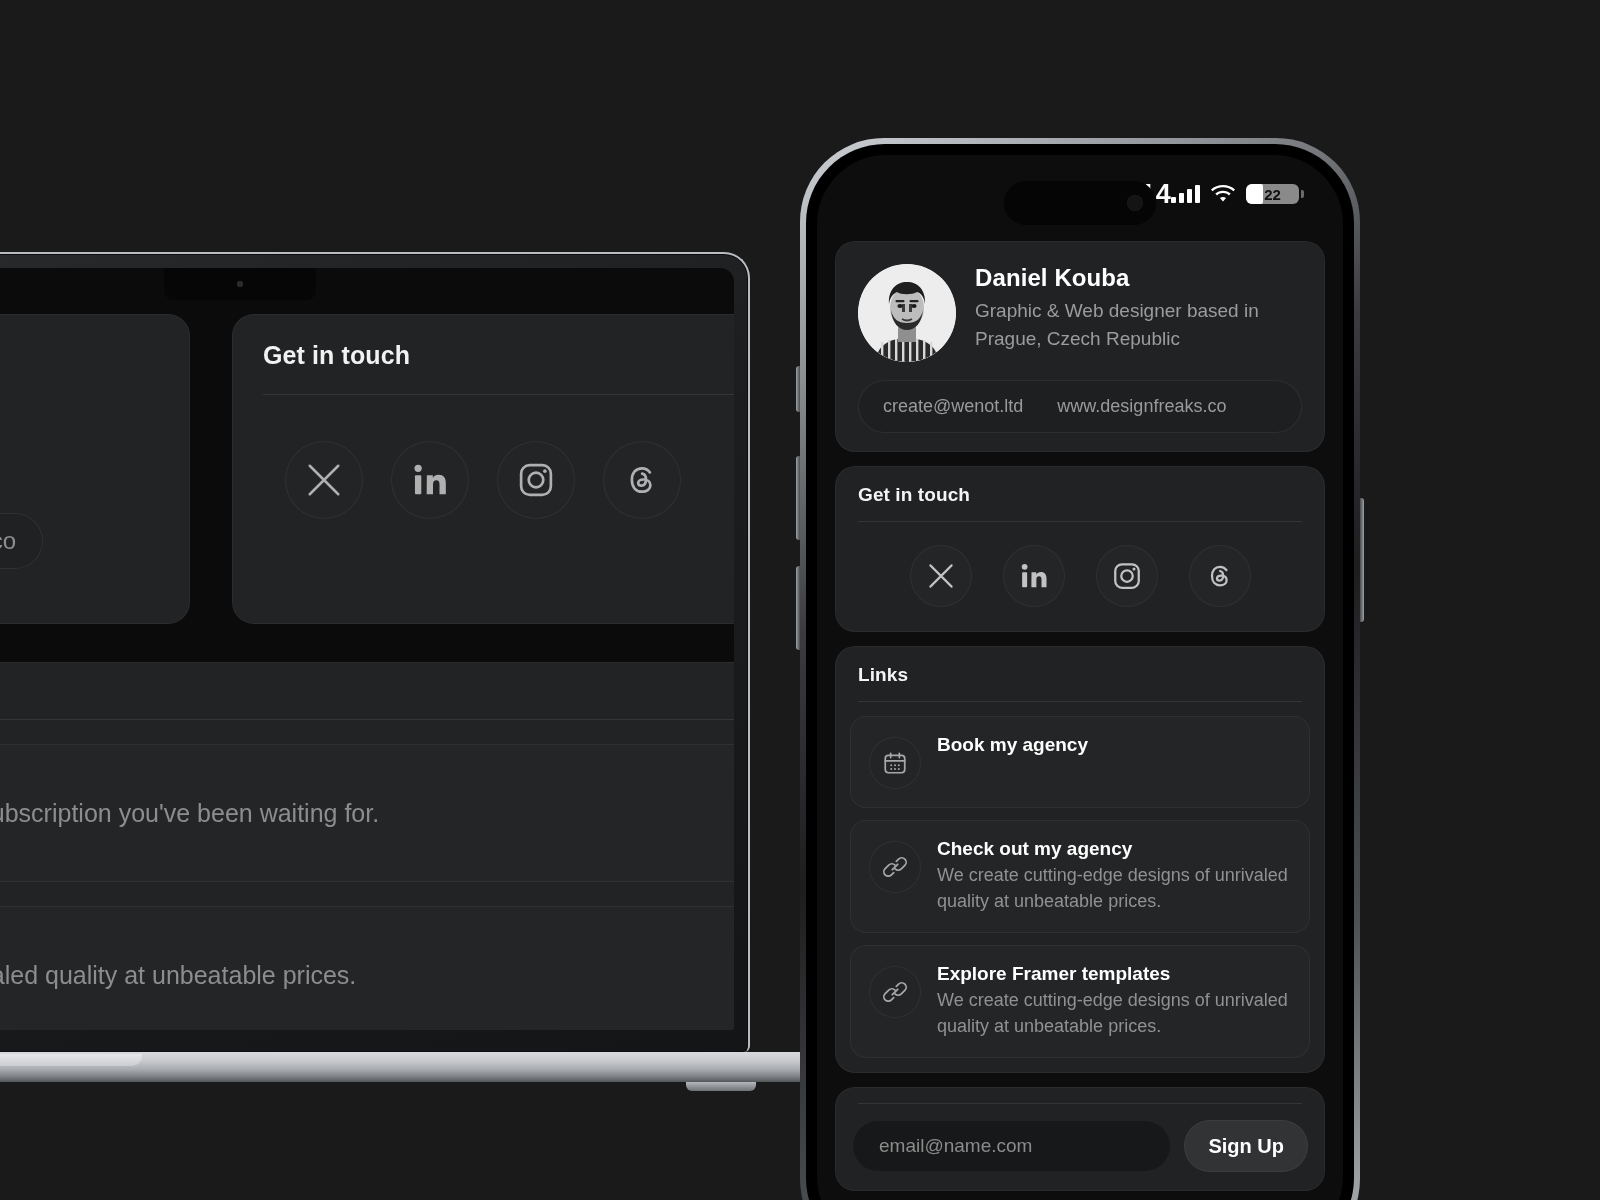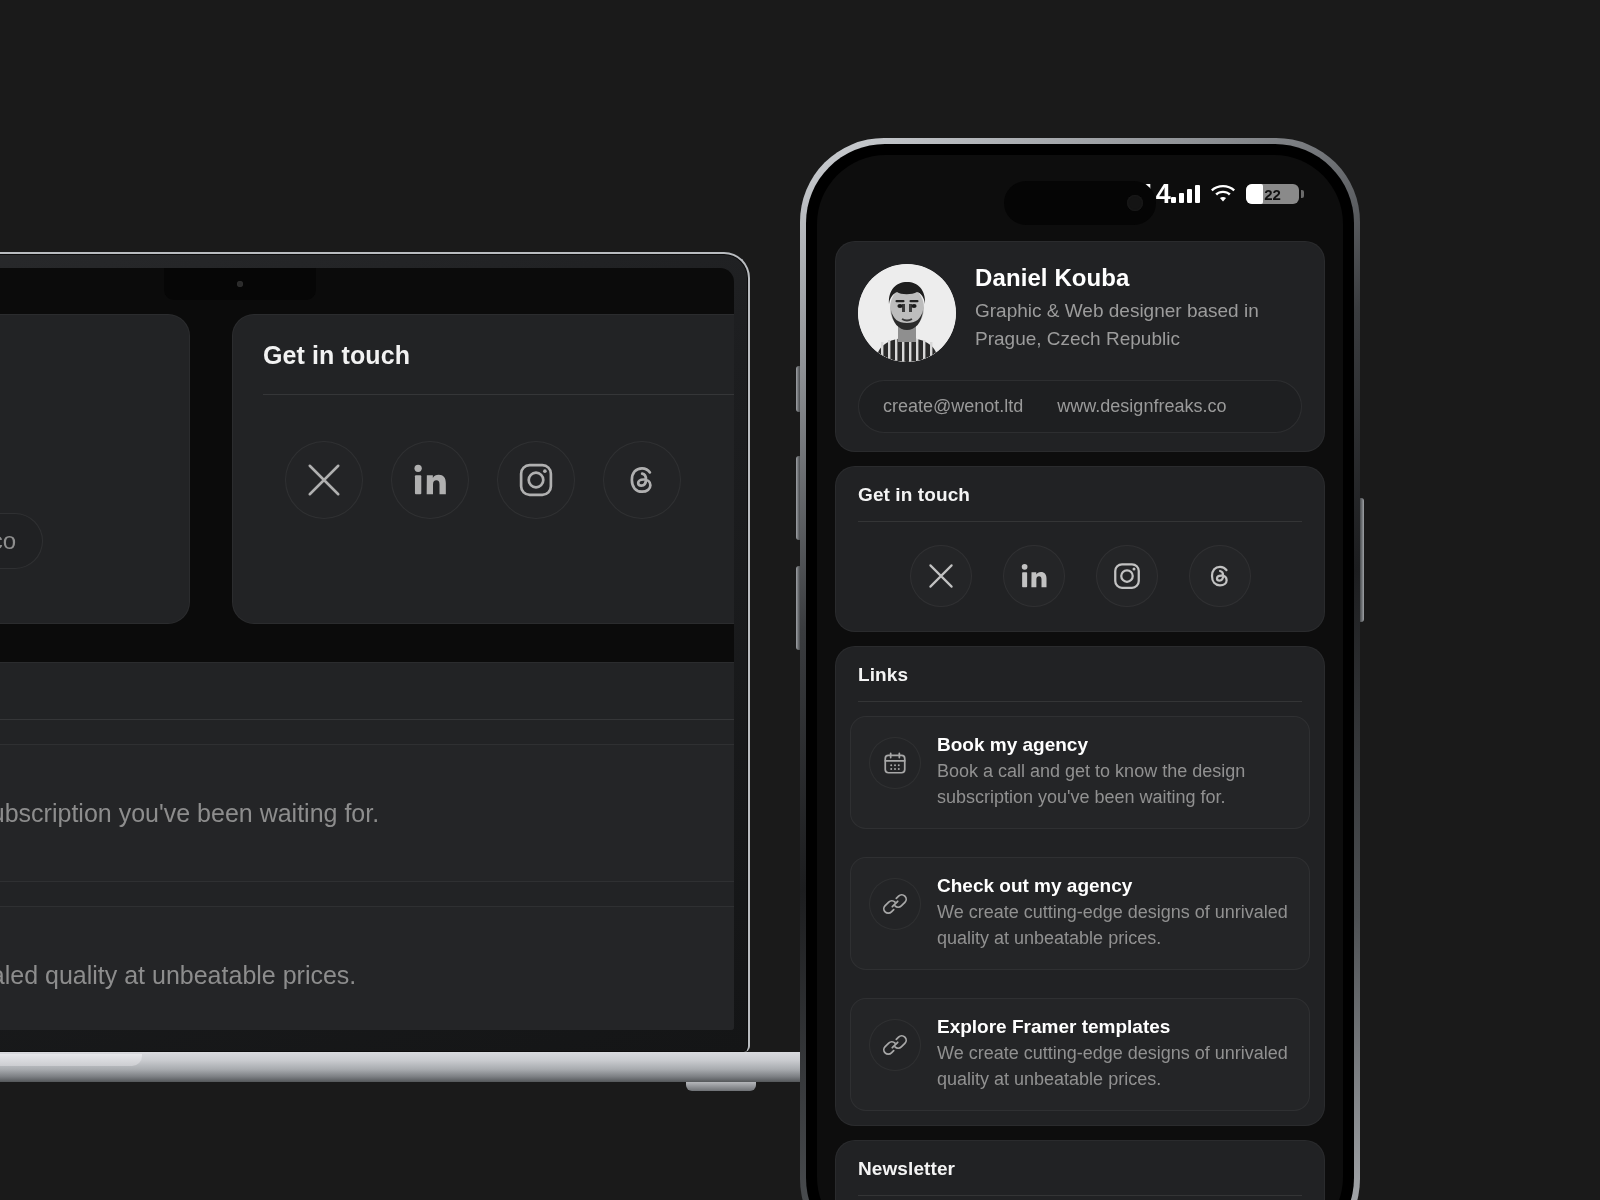--- a/index.html
+++ b/index.html
@@ -221,21 +221,21 @@
   
   .socials { display: flex; justify-content: center; gap: 31px; padding: 23px 0 24px; }
   .soc {
     width: 62px; height: 62px; border-radius: 50%;
     background: #242527;
     border: 1px solid rgba(255,255,255,0.055);
     display: flex; align-items: center; justify-content: center;
   }
 
   
-  .links-wrap { padding: 14px 14px 14px; display: flex; flex-direction: column; gap: 28px; }
+  .links-wrap { padding: 14px 14px 14px; display: flex; flex-direction: column; gap: 12px; }
   .link-item {
     display: flex; gap: 16px; align-items: flex-start;
     background: #242527;
     border: 1px solid rgba(255,255,255,0.05);
     border-radius: 16px;
     padding: 17px 18px 18px;
   }
   .link-icon {
     flex: 0 0 52px; width: 52px; height: 52px; border-radius: 50%;
     background: #232426; border: 1px solid rgba(255,255,255,0.055);
@@ -476,21 +476,20 @@
                       <circle cx="8.5" cy="14" r=".9" fill="#a8a8a8" stroke="none"></circle>
                       <circle cx="12" cy="14" r=".9" fill="#a8a8a8" stroke="none"></circle>
                       <circle cx="15.5" cy="14" r=".9" fill="#a8a8a8" stroke="none"></circle>
                       <circle cx="8.5" cy="17.5" r=".9" fill="#a8a8a8" stroke="none"></circle>
                       <circle cx="12" cy="17.5" r=".9" fill="#a8a8a8" stroke="none"></circle>
                       <circle cx="15.5" cy="17.5" r=".9" fill="#a8a8a8" stroke="none"></circle>
                     </svg>
                   </div>
                   <div>
                     <div class="link-title">Book my agency</div>
-                    <div class="link-desc">Book a call and get to know the design subscription you've been waiting for.</div>
                   </div>
                 </div>
 
                 <div class="link-item">
                   <div class="link-icon">
                     <svg class="ic" width="26" height="26" viewBox="0 0 24 24" fill="none" stroke="#a8a8a8" stroke-width="1.6" stroke-linecap="round">
                       <path d="M9.5 14.5 L14.5 9.5"></path>
                       <path d="M13.2 6.8l2.1-2.1a4.1 4.1 0 0 1 5.8 5.8l-3.3 3.3a4.1 4.1 0 0 1-5.8 0"></path>
                       <path d="M10.8 17.2l-2.1 2.1a4.1 4.1 0 0 1-5.8-5.8l3.3-3.3a4.1 4.1 0 0 1 5.8 0"></path>
                     </svg>
@@ -512,23 +511,20 @@
                   <div>
                     <div class="link-title">Explore Framer templates</div>
                     <div class="link-desc">We create cutting-edge designs of unrivaled quality at unbeatable prices.</div>
                   </div>
                 </div>
 
               </div>
             </div>
 
             <div class="card">
-              <div class="card-head">
-                <div class="card-title">Newsletter</div>
-              </div>
               <div class="divider"></div>
               <div class="news-row">
                 <input class="email-input" type="text" placeholder="email@name.com" style="">
                 <button class="signup-btn">Sign Up</button>
               </div>
             </div>
 
           </div>
         </div>
       </div>

